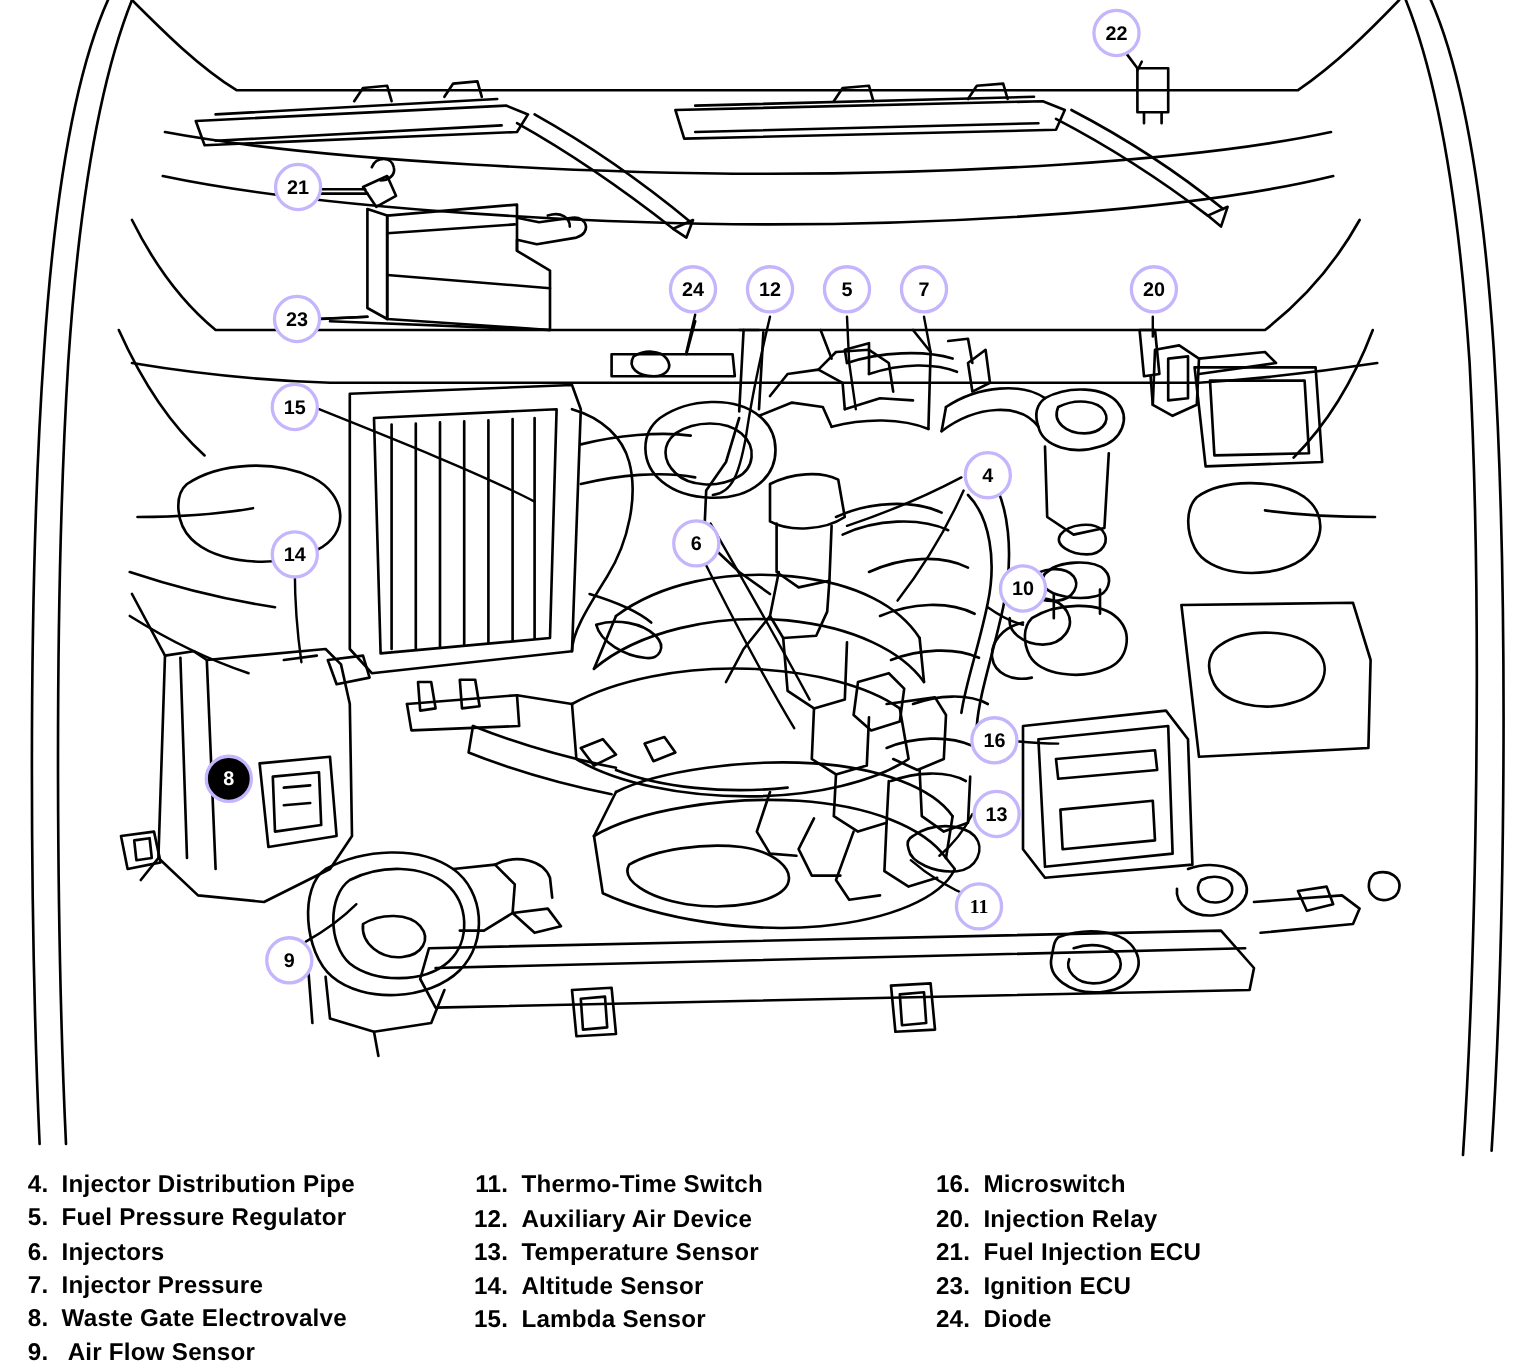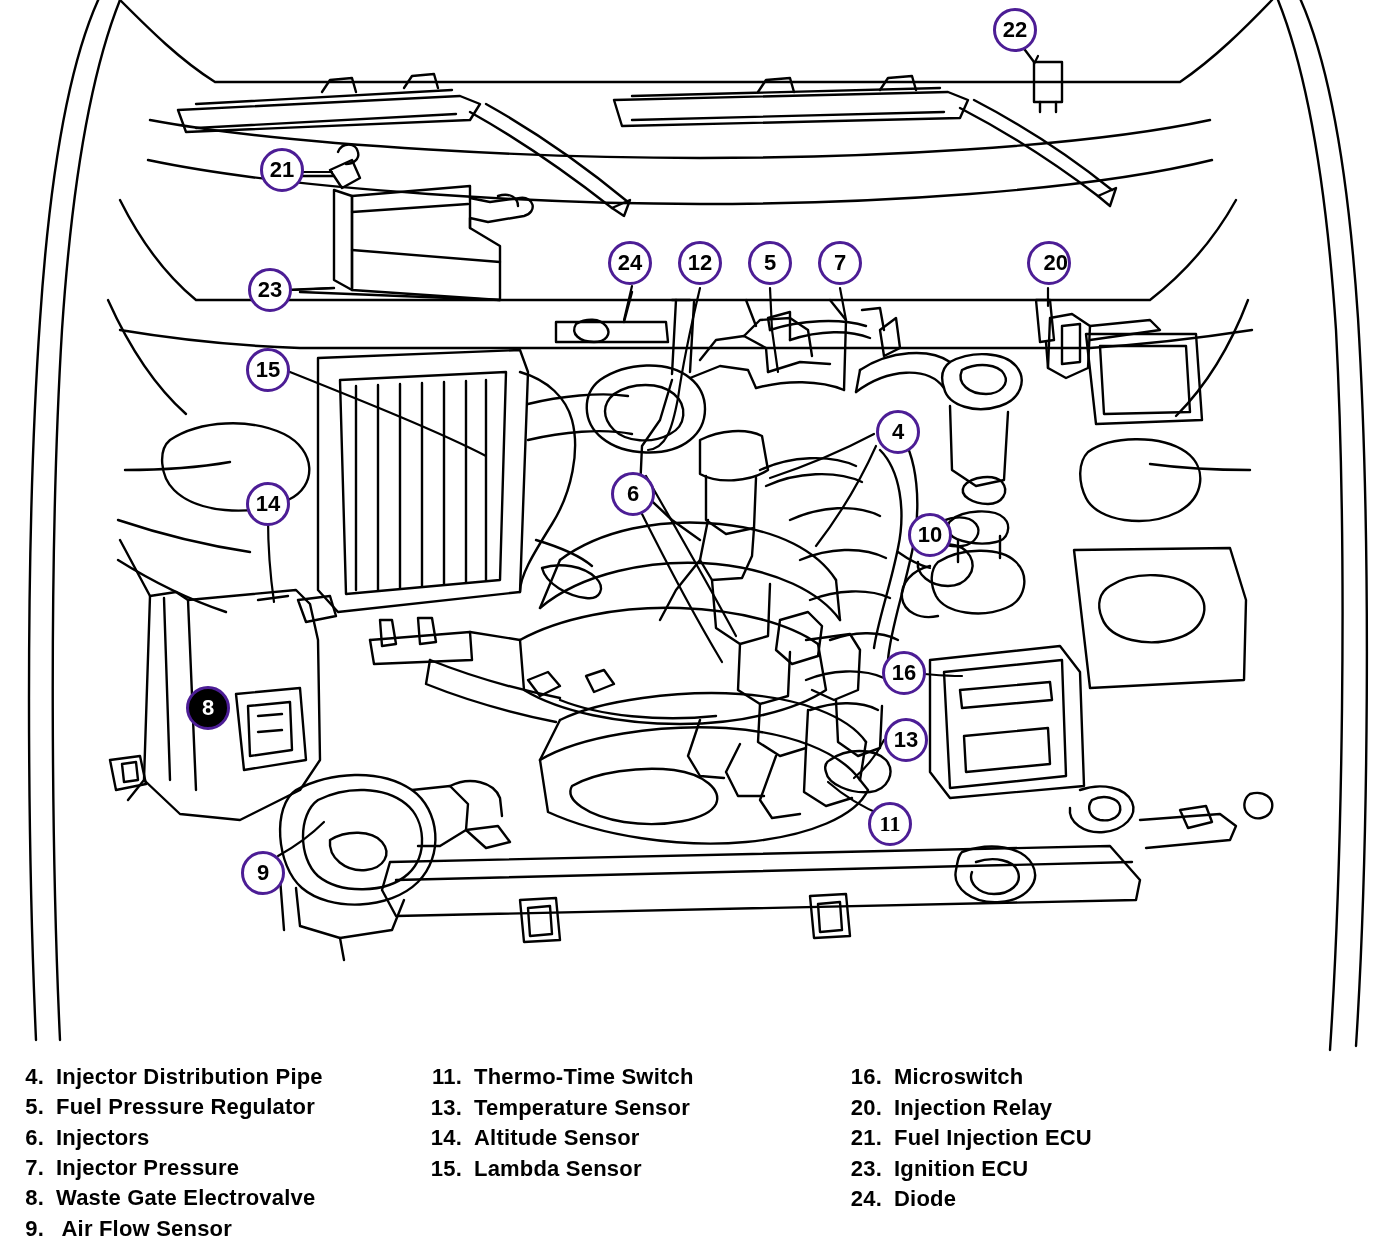--- a/index.html
+++ b/index.html
@@ -24,25 +24,25 @@
   }
   #diagram-svg {
     position: absolute;
     left: 0;
     top: 0;
   }
   .callout {
     position: absolute;
     width: 44px;
     height: 44px;
-    border: 3px solid #4c1d95;
+    border: 3px solid #c4b5fd;
     border-radius: 50%;
     background: #fff;
     box-sizing: border-box;
-    font-size: 22px;
+    font-size: 18px;
     font-weight: bold;
     line-height: 38px;
     text-align: center;
     font-family: "Liberation Sans", sans-serif;
   }
   .callout.filled {
     background: #000;
     color: #fff;
   }
   #legend {
@@ -310,27 +310,27 @@
     <path d="M646 476 C 676 528 710 588 736 636" stroke-width="2.2"></path>
     <path d="M640 510 C 668 566 698 622 722 662" stroke-width="2.2"></path>
     <path d="M898 552 C 912 562 922 566 930 568" stroke-width="2.2"></path>
     <path d="M890 670 C 920 674 946 676 962 676" stroke-width="2.2"></path>
     <path d="M884 740 C 876 756 866 768 854 778" stroke-width="2.2"></path>
     <path d="M884 816 C 864 808 844 796 828 782" stroke-width="2.2"></path>
     <path d="M278 856 C 296 846 312 834 324 822" stroke-width="2.2"></path>
   </svg>
 
   <div class="callout" style="left:993px; top:8px;">22</div>
-  <div class="callout" style="left:260px; top:148px;text-align:center;">21</div>
+  <div class="callout" style="left:249px; top:148px;text-align:center;">21</div>
   <div class="callout" style="left:248px; top:268px;">23</div>
   <div class="callout" style="left:608px; top:241px;">24</div>
   <div class="callout" style="left:678px; top:241px;">12</div>
   <div class="callout" style="left:748px; top:241px;">5</div>
   <div class="callout" style="left:818px; top:241px;">7</div>
-  <div class="callout" style="left:1027px; top:241px;text-align:right;">20</div>
+  <div class="callout" style="left:1027px; top:241px;">20</div>
   <div class="callout" style="left:246px; top:348px;">15</div>
   <div class="callout" style="left:876px; top:410px;">4</div>
   <div class="callout" style="left:246px; top:482px;">14</div>
   <div class="callout" style="left:611px; top:472px;">6</div>
   <div class="callout" style="left:908px; top:513px;">10</div>
   <div class="callout filled" style="left:186px; top:686px;">8</div>
   <div class="callout" style="left:882px; top:651px;">16</div>
   <div class="callout" style="left:884px; top:718px;">13</div>
   <div class="callout" style="left:868px; top:802px;font-family:Liberation Serif, serif;">11</div>
   <div class="callout" style="left:241px; top:851px;">9</div>
@@ -365,20 +365,24 @@
       <span class="legend-label"> Air Flow Sensor</span>
     </div>
   </div>
 
   <div class="legend-col c2">
     <div class="legend-row">
       <span class="legend-num">11.</span>
       <span class="legend-label">Thermo-Time Switch</span>
     </div>
     <div class="legend-row">
+      <span class="legend-num">12.</span>
+      <span class="legend-label">Auxiliary Air Device</span>
+    </div>
+    <div class="legend-row">
       <span class="legend-num">13.</span>
       <span class="legend-label">Temperature Sensor</span>
     </div>
     <div class="legend-row">
       <span class="legend-num">14.</span>
       <span class="legend-label">Altitude Sensor</span>
     </div>
     <div class="legend-row">
       <span class="legend-num">15.</span>
       <span class="legend-label">Lambda Sensor</span>

